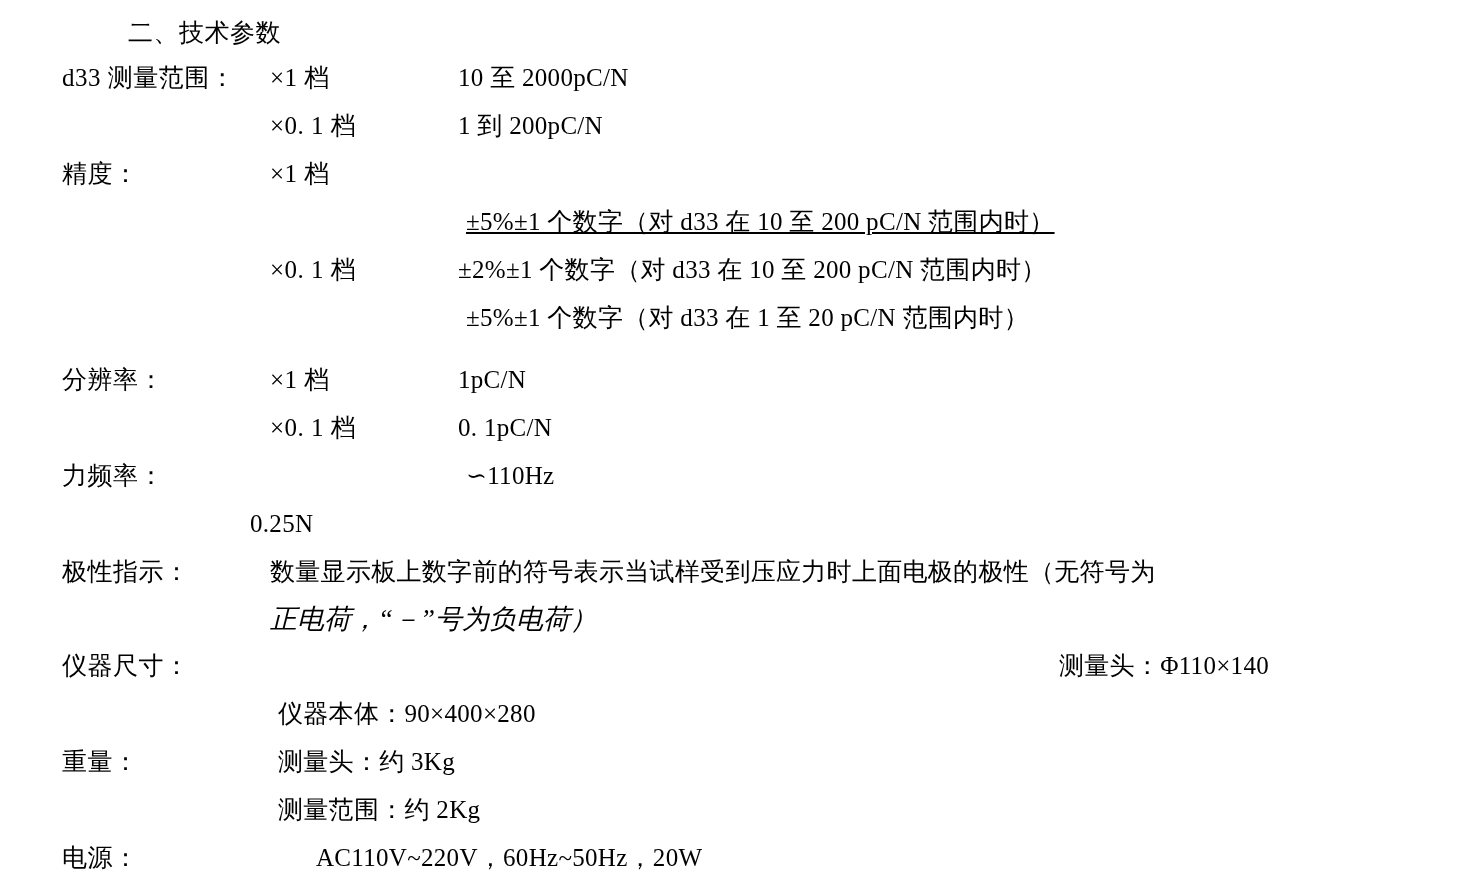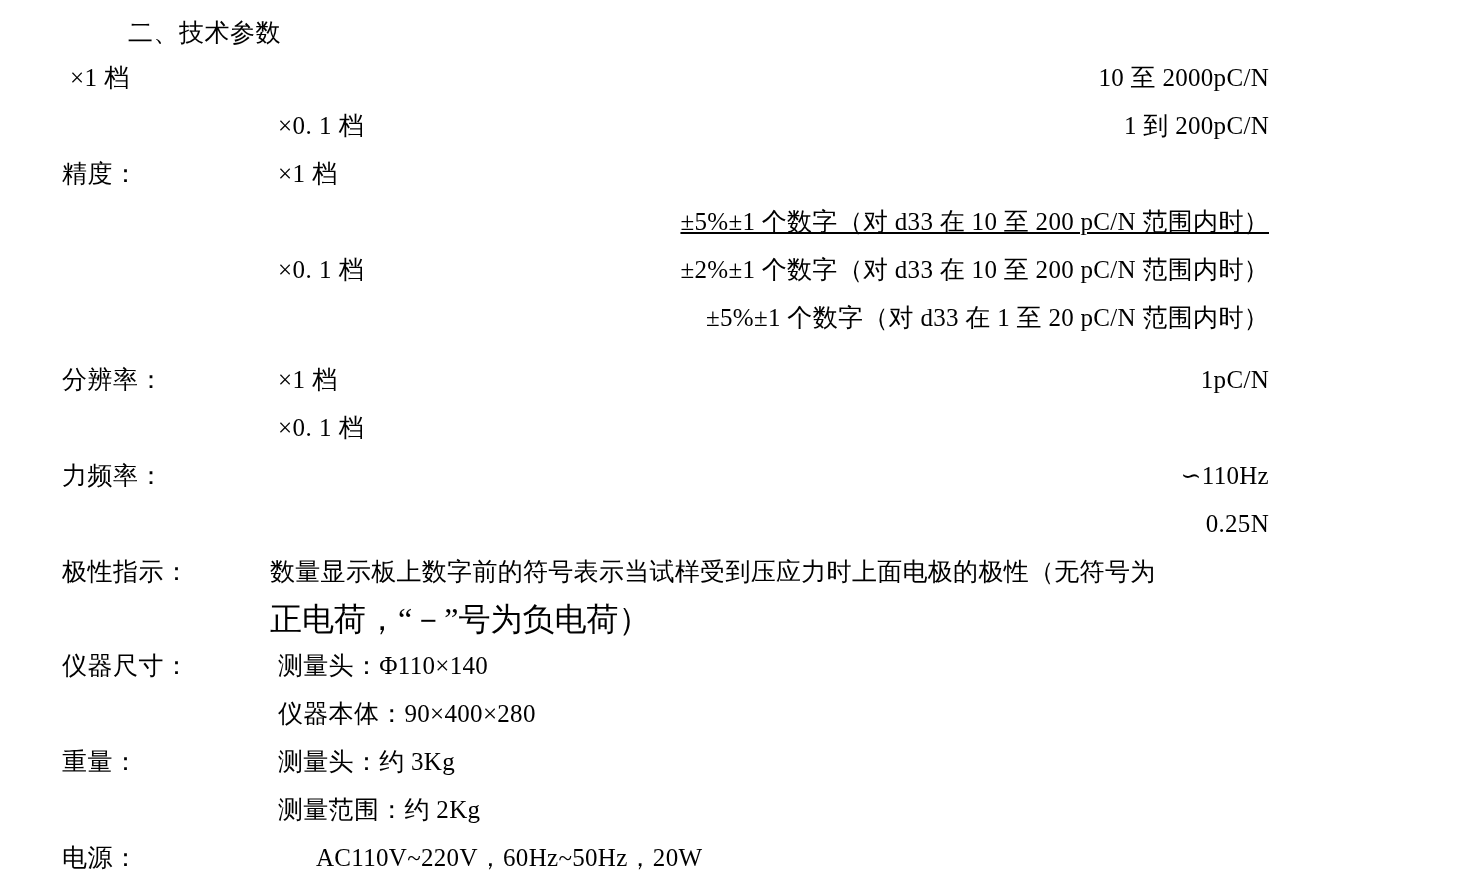--- a/index.html
+++ b/index.html
@@ -39,53 +39,53 @@
   }
   .label {
     width: 208px;
     flex: 0 0 208px;
     letter-spacing: 0.5px;
   }
   .mid {
     width: 172px;
     flex: 0 0 172px;
     letter-spacing: 0.5px;
-    margin-left: 8px;
   }
   .val {
     flex: 1 1 auto;
     letter-spacing: 0.3px;
-    text-align: right;
   }
   .val.pad2 {
     padding-left: 16px;
   }
   .wide-val {
     flex: 1 1 auto;
     letter-spacing: 0.3px;
   }
   .cont-line {
-    font-size: 32px;
+    font-size: 27px;
     line-height: 46px;
     padding-left: 208px;
     white-space: nowrap;
+    font-style: italic;
   }
   .gapline {
     height: 14px;
   }
 </style>
 </head>
 <body>
 
 <div class="page">
   <div class="doc">
 
     <div class="heading">二、技术参数</div>
 
     <div class="row">
+      <span class="label">d33 测量范围：</span>
       <span class="mid">×1 档</span>
       <span class="val pad2">10 至 2000pC/N</span>
     </div>
 
     <div class="row">
       <span class="label"></span>
       <span class="mid">×0. 1 档</span>
       <span class="val pad2">1 到 200pC/N</span>
     </div>
 
@@ -116,20 +116,21 @@
 
     <div class="row">
       <span class="label">分辨率：</span>
       <span class="mid">×1 档</span>
       <span class="val pad2">1pC/N</span>
     </div>
 
     <div class="row">
       <span class="label"></span>
       <span class="mid">×0. 1 档</span>
+      <span class="val pad2">0. 1pC/N</span>
     </div>
 
     <div class="row">
       <span class="label">力频率：</span>
       <span class="mid"></span>
       <span class="val" style="padding-left:24px;">∽110Hz</span>
     </div>
 
     <div class="row">
       <span class="mid"></span>
@@ -138,21 +139,21 @@
 
     <div class="row">
       <span class="label">极性指示：</span>
       <span class="wide-val">数量显示板上数字前的符号表示当试样受到压应力时上面电极的极性（无符号为</span>
     </div>
 
     <div class="cont-line">正电荷，“－”号为负电荷）</div>
 
     <div class="row">
       <span class="label">仪器尺寸：</span>
-      <span class="wide-val" style="padding-left:8px;">测量头：Φ110×140</span>
+      <span class="wide-val" style="padding-left:8px;text-align:right;">测量头：Φ110×140</span>
     </div>
 
     <div class="row">
       <span class="label"></span>
       <span class="wide-val" style="padding-left:8px;">仪器本体：90×400×280</span>
     </div>
 
     <div class="row">
       <span class="label">重量：</span>
       <span class="wide-val" style="padding-left:8px;">测量头：约 3Kg</span>

